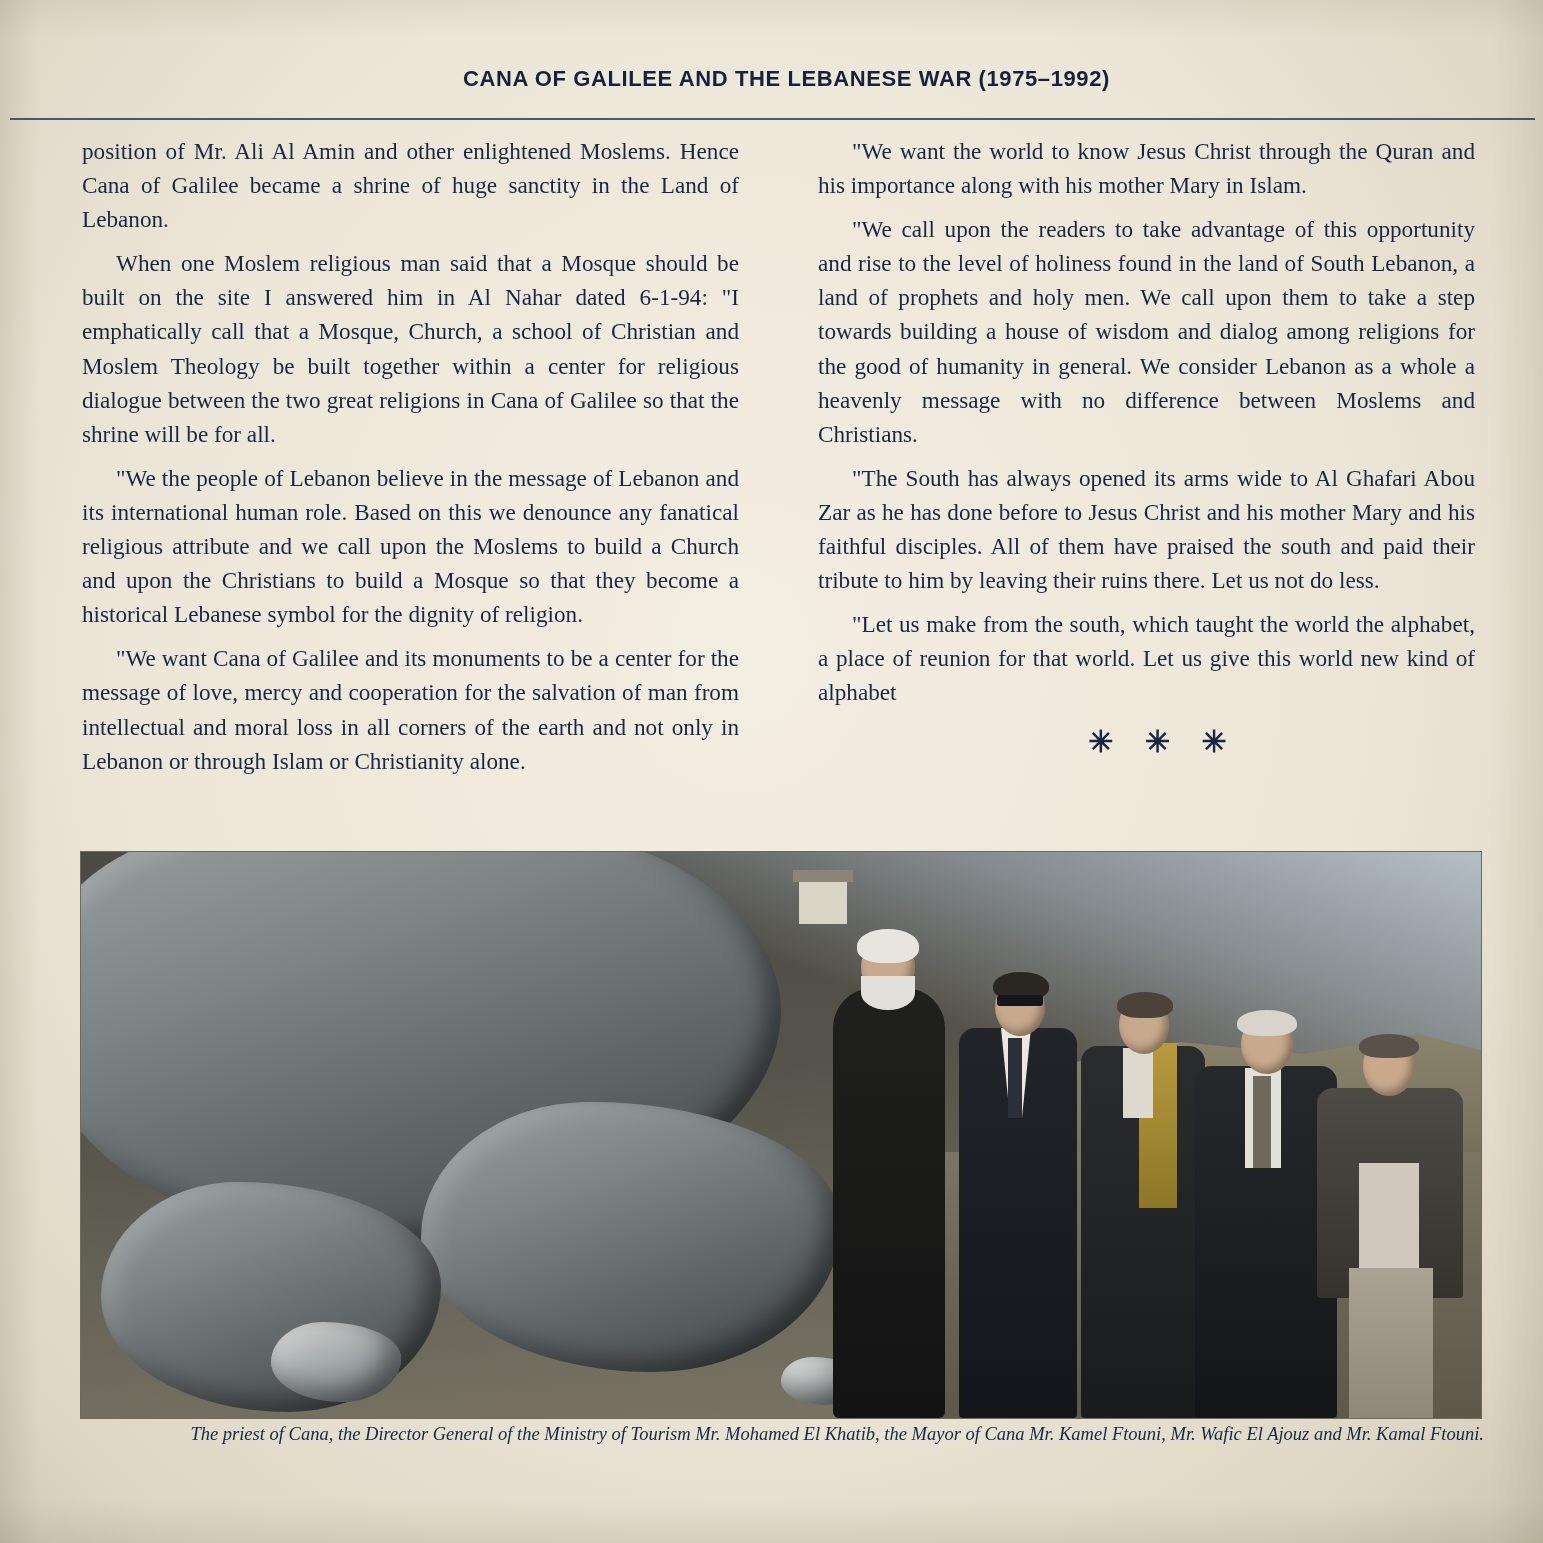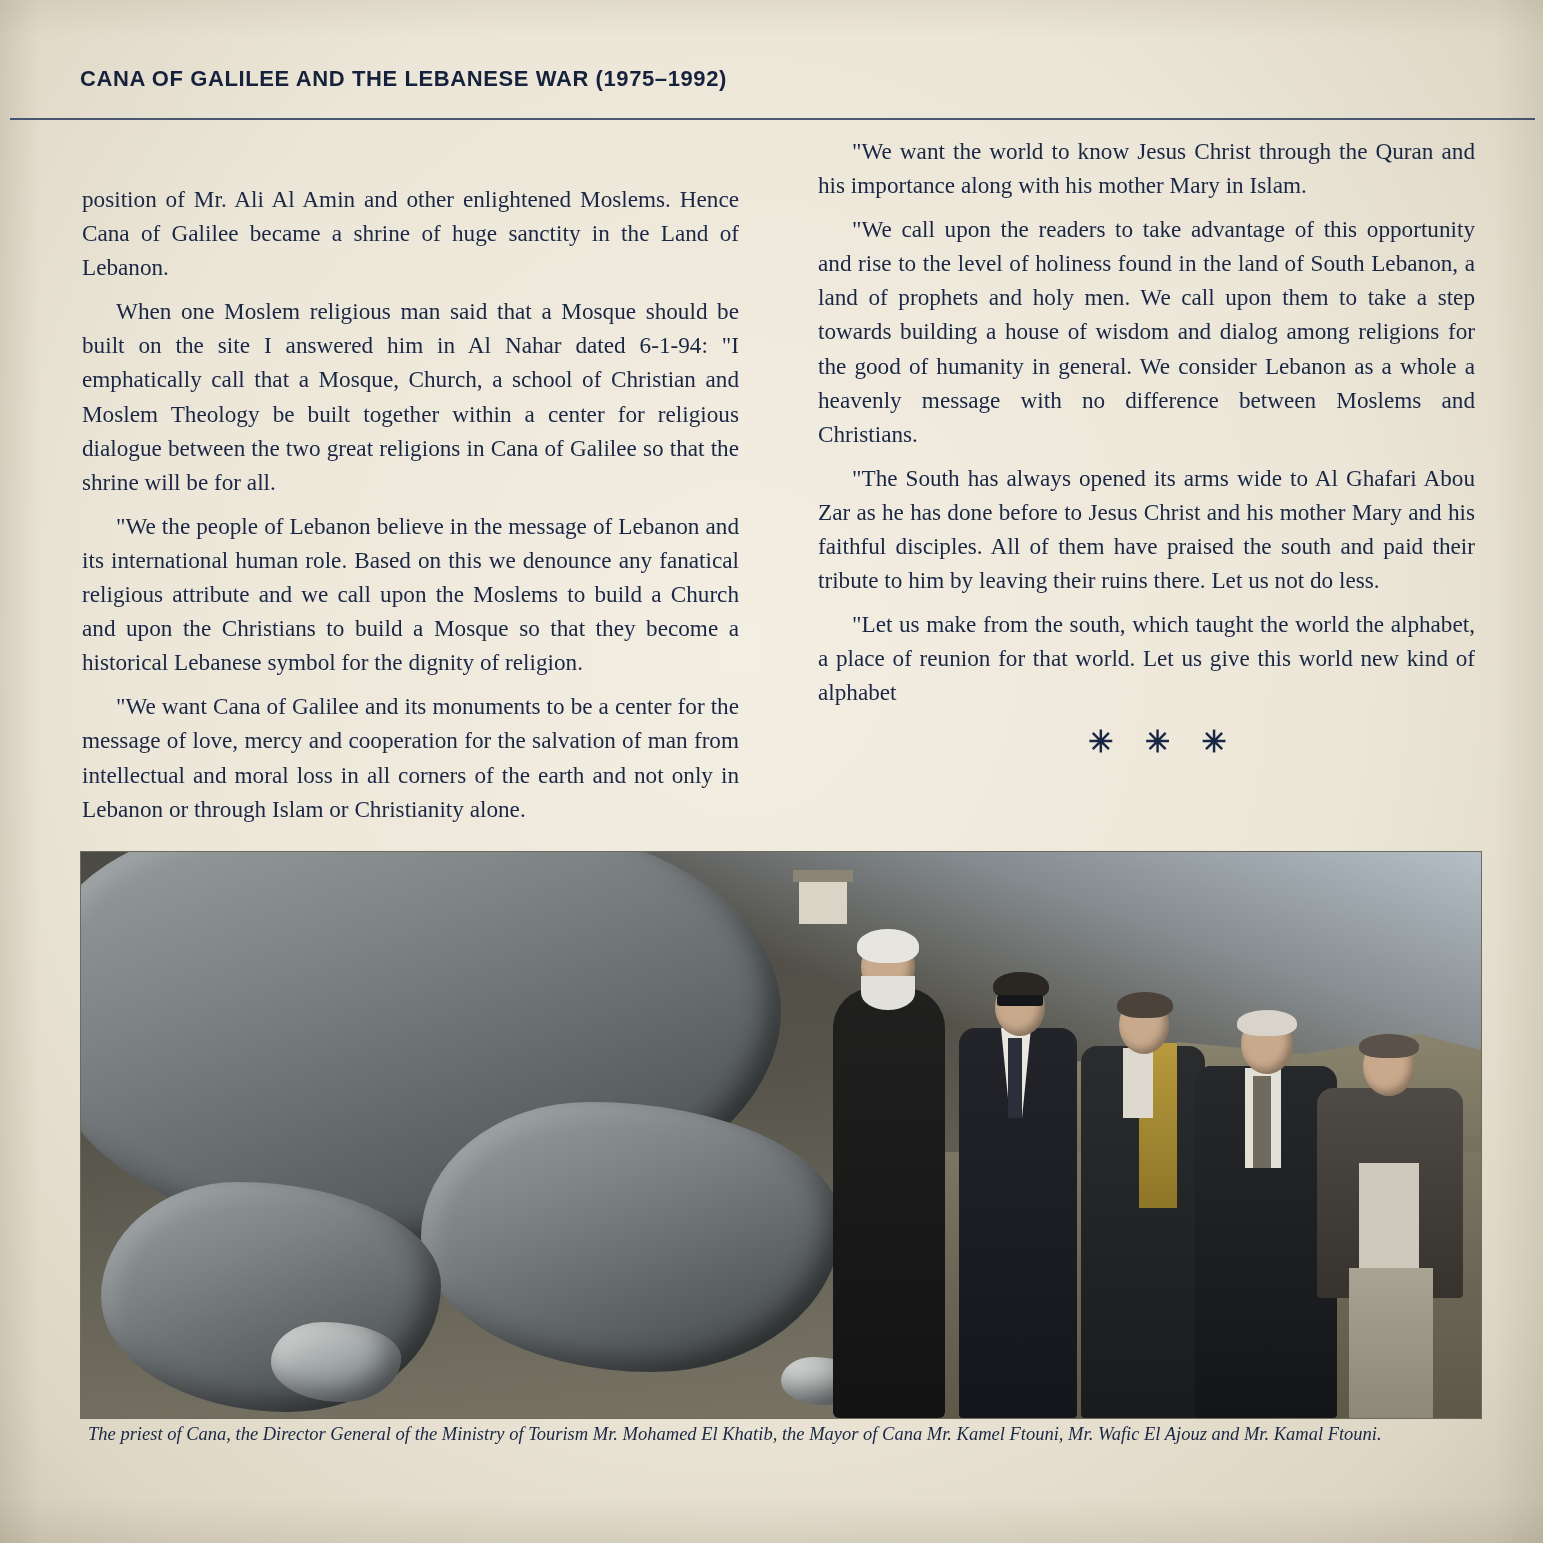--- a/index.html
+++ b/index.html
@@ -42,21 +42,21 @@
     width: 1543px;
     height: 1543px;
   }
 
   
   #running-head {
     position: absolute;
     left: 80px;
     top: 66px;
     width: 1413px;
-    text-align: left;
+    text-align: center;
     font-family: "Liberation Sans", sans-serif;
     font-weight: bold;
     font-size: 22px;
     letter-spacing: 0.6px;
     color: #16213c;
     white-space: nowrap;
   }
   #header-rule {
     position: absolute;
     left: 10px;
@@ -71,21 +71,21 @@
   .col {
     position: absolute;
     top: 134px;
     width: 657px;
     color: #1a2744;
     font-size: 23.2px;
     line-height: 1.47;
     text-align: justify;
     font-family: "Liberation Serif", serif;
   }
-  #col-left { left: 82px; margin-top: 48px; }
+  #col-left { left: 82px; }
   #col-right { left: 818px; }
 
   .col p {
     margin: 0 0 10px 0;
     text-indent: 34px;
   }
   .col p.noindent { text-indent: 0; }
 
   .stars {
     margin-top: 18px;
@@ -148,21 +148,21 @@
   .body {
     position: absolute;
     border-radius: 16px 16px 4px 4px;
   }
 
   #caption {
     position: absolute;
     left: 88px;
     top: 1424px;
     width: 1396px;
-    text-align: left;
+    text-align: right;
     font-family: "Liberation Serif", serif;
     font-style: italic;
     font-size: 18.5px;
     color: #1a2744;
     white-space: nowrap;
   }
 
   #page-number {
     position: absolute;
     left: 0;

